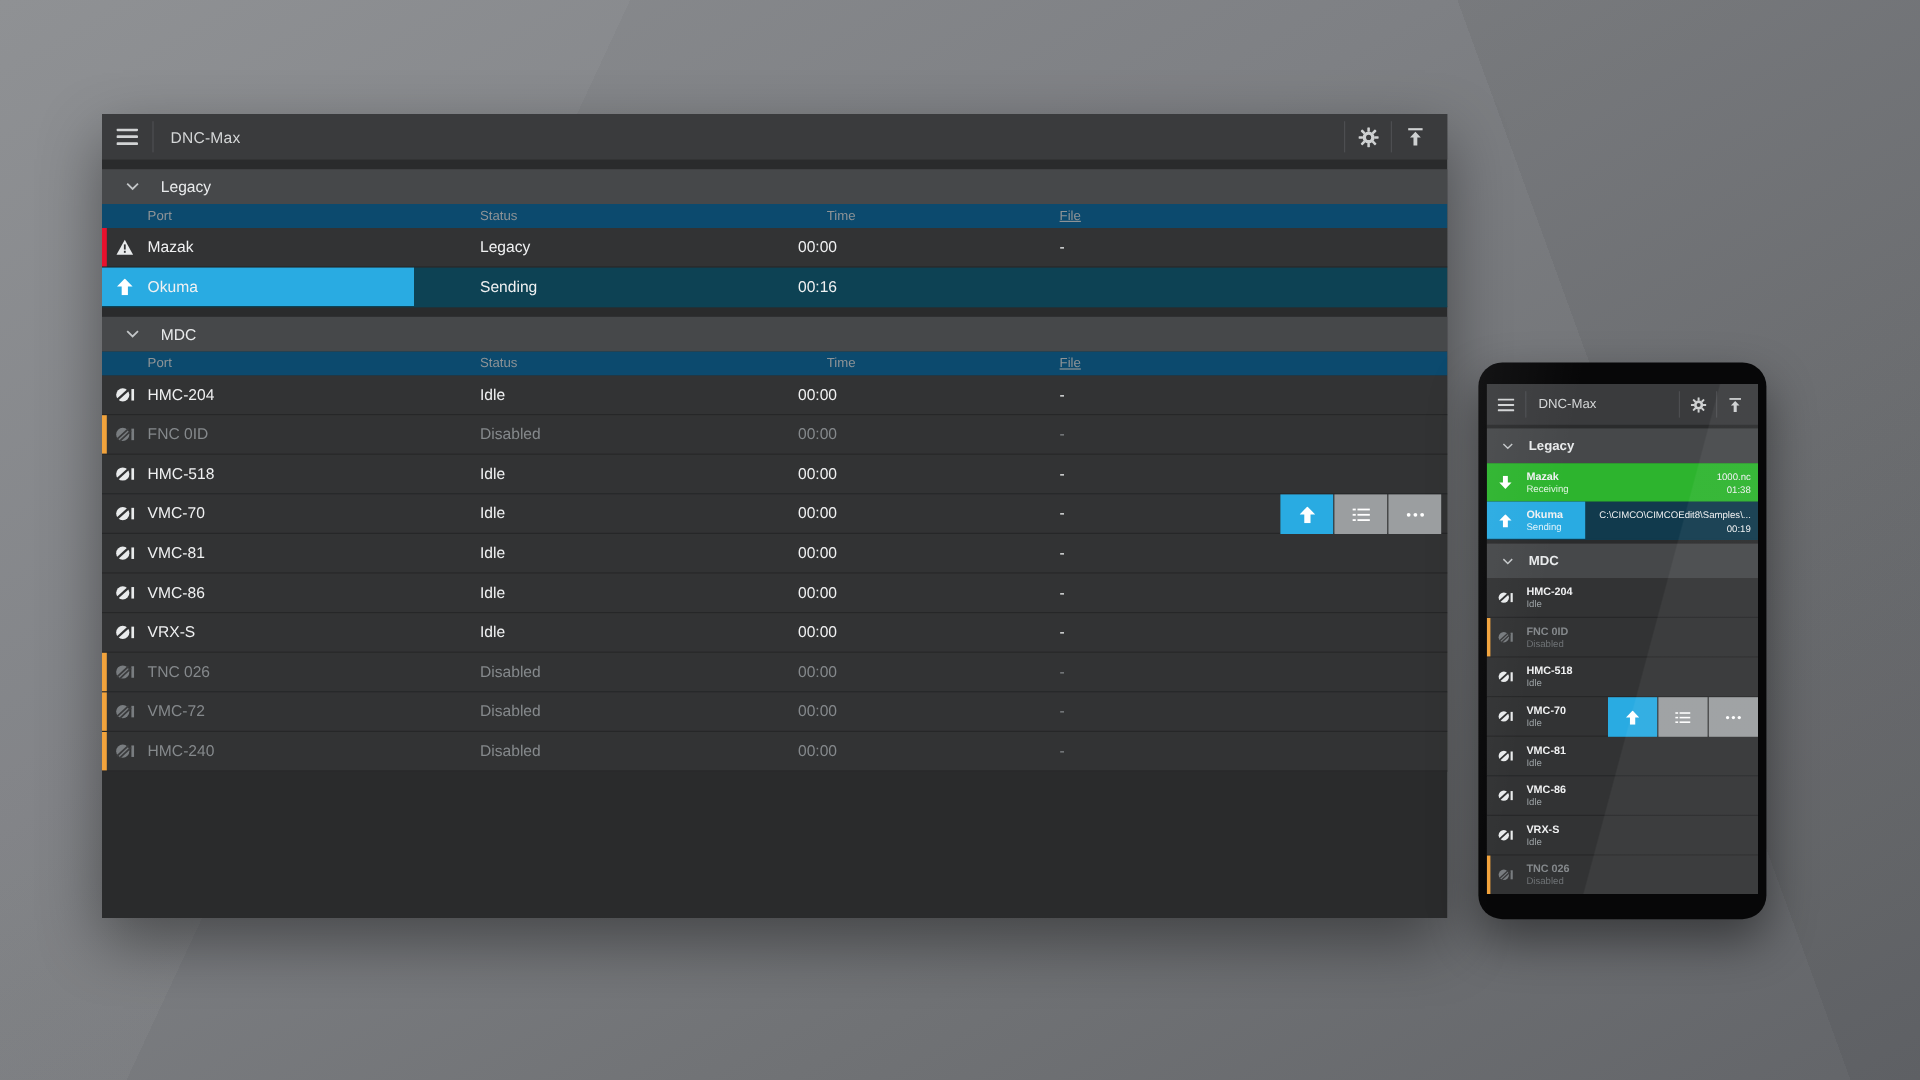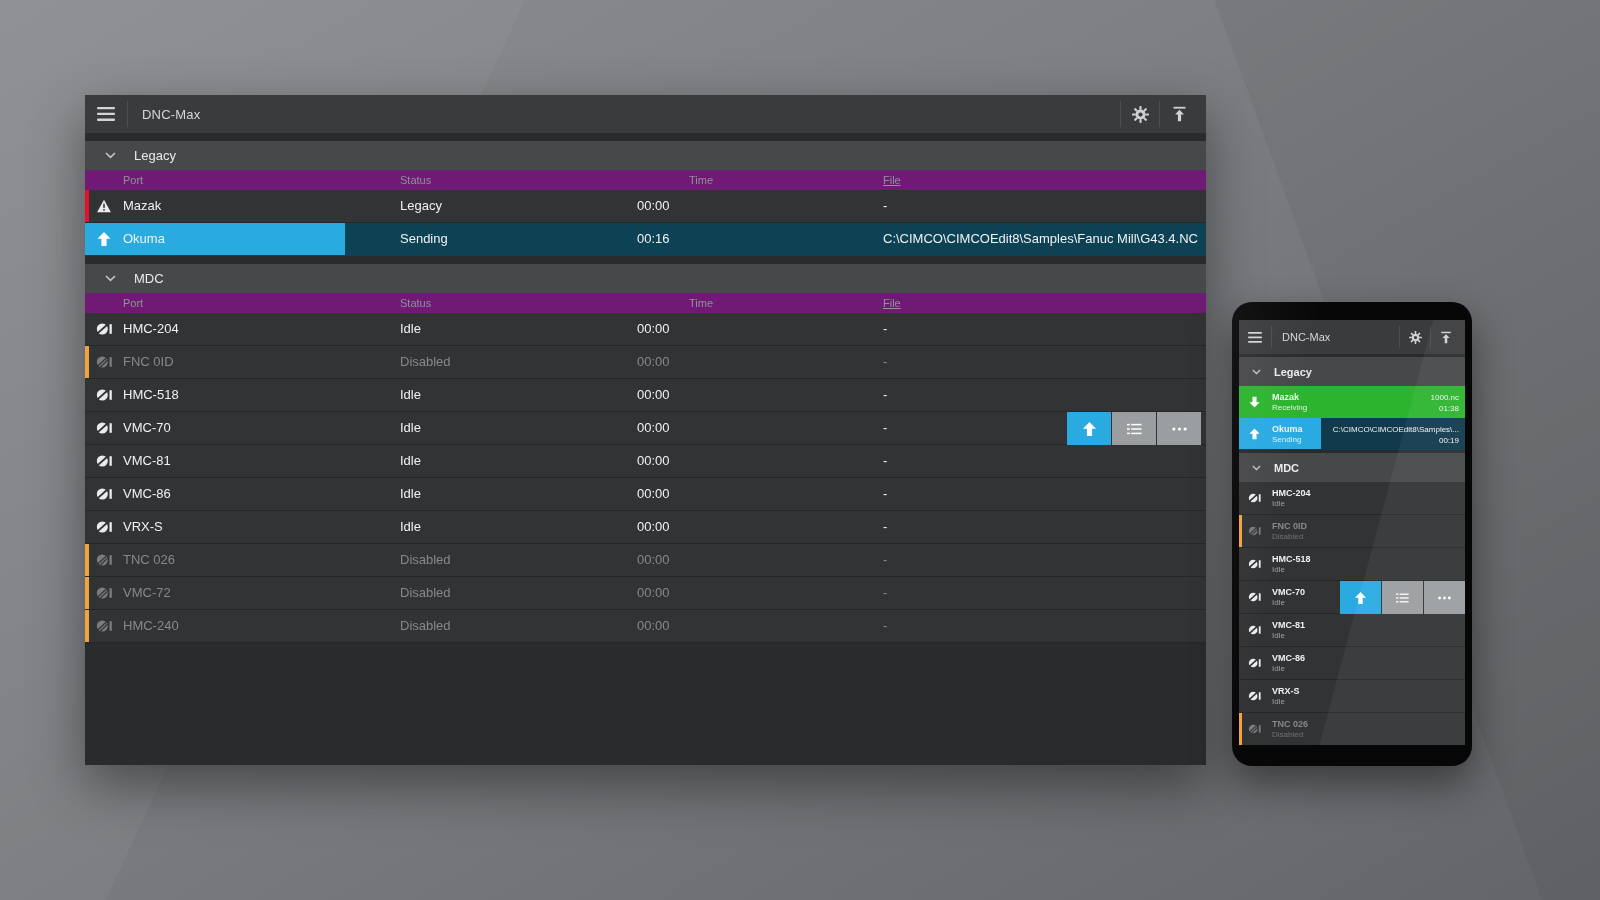--- a/index.html
+++ b/index.html
@@ -25,35 +25,35 @@
   .tb-title{ color:#d4d6d7; font-size:13px; margin-left:14px; letter-spacing:0.2px; }
   .tb-right{ margin-left:auto; display:flex; align-items:center; padding-right:8px; }
   .icon-btn{ width:38px; height:38px; display:flex; align-items:center; justify-content:center;
              background:none; border:none; cursor:pointer; }
 
   .section-bar{ height:29px; background:#46484a; display:flex; align-items:center;
                 margin-top:8px; color:#e9ebec; font-size:13px; cursor:pointer; }
   .section-bar .chev{ margin-left:20px; display:flex; }
   .section-bar .sec-label{ margin-left:18px; }
 
-  .colhead{ height:20px; background:#701a75; position:relative; color:#8e9396; font-size:11px; }
+  .colhead{ height:20px; background:#0c4a6e; position:relative; color:#8e9396; font-size:11px; }
   .colhead .col{ position:absolute; top:0; line-height:20px; }
   .col-0{ left:38px; } .col-1{ left:315px;text-align:center; } .col-2{ left:604px; } .col-3{ left:798px;text-decoration:underline; }
 
   .row{ height:33px; background:#323334; border-bottom:1px solid #262728; position:relative;
         color:#f0f1f2; font-size:13px; cursor:pointer; }
   .row .stripe{ position:absolute; left:0; top:0; bottom:0; width:4px; background:transparent; }
   .row.offline .stripe{ background:#e8112d; }
   .row.disabled .stripe{ background:#f2a33c; }
   .row.disabled{ color:#85898c; }
   .row.sending{ background:#0d4254; border-bottom-color:#0d4254; }
   .row .portcell{ position:absolute; left:0; top:0; bottom:0; width:260px; background:#29abe2; }
   .row .row-icn{ position:absolute; left:11px; top:50%; transform:translateY(-50%); display:flex; z-index:2; }
   .row .cell{ position:absolute; top:0; line-height:32px; white-space:nowrap; z-index:2; }
-  .cell.port{ left:38px; } .cell.status{ left:315px; } .cell.time{ left:552px; } .cell.file{ left:798px; }
+  .cell.port{ left:38px; } .cell.status{ left:315px; } .cell.time{ left:580px; } .cell.file{ left:798px; }
 
   .actions{ position:absolute; right:5px; top:0; height:33px; display:flex; gap:1px; z-index:3; }
   .abtn{ width:44px; height:33px; display:flex; align-items:center; justify-content:center;
          border:none; cursor:pointer; }
   .abtn.blue{ background:#29abe2; } .abtn.gray{ background:#9b9ea0; }
 
   
   .phone{ position:absolute; left:1232px; top:302px; width:240px; height:464px;
           background:#070708; border-radius:20px; box-shadow:0 18px 40px rgba(0,0,0,0.45); }
   .phone::after{ content:""; position:absolute; inset:0; border-radius:20px; pointer-events:none;
@@ -181,21 +181,20 @@
           <span class="stripe"></span>
           <span class="portcell"></span>
           <span class="row-icn" style="display: flex;">
             <svg width="16" height="14" viewBox="0 0 13 14">
               <path d="M6.5 0 L13 6.8 H9.1 V14 H3.9 V6.8 H0 Z" fill="#ffffff"></path>
             </svg>
           </span>
           <span class="cell port">Okuma</span>
           <span class="cell status">Sending</span>
           <span class="cell time">00:16</span>
-          <span class="cell file">C:\CIMCO\CIMCOEdit8\Samples\Fanuc Mill\G43.4.NC</span>
         </div>
         <div class="section-bar">
           <span class="chev" style="display: flex;">
             <svg width="11" height="7" viewBox="0 0 11 7">
               <polyline points="1,1 5.5,5.4 10,1" fill="none" stroke="#c3c6c8" stroke-width="1.5"></polyline>
             </svg>
           </span>
           <span class="sec-label">MDC</span>
         </div>
         <div class="colhead">

